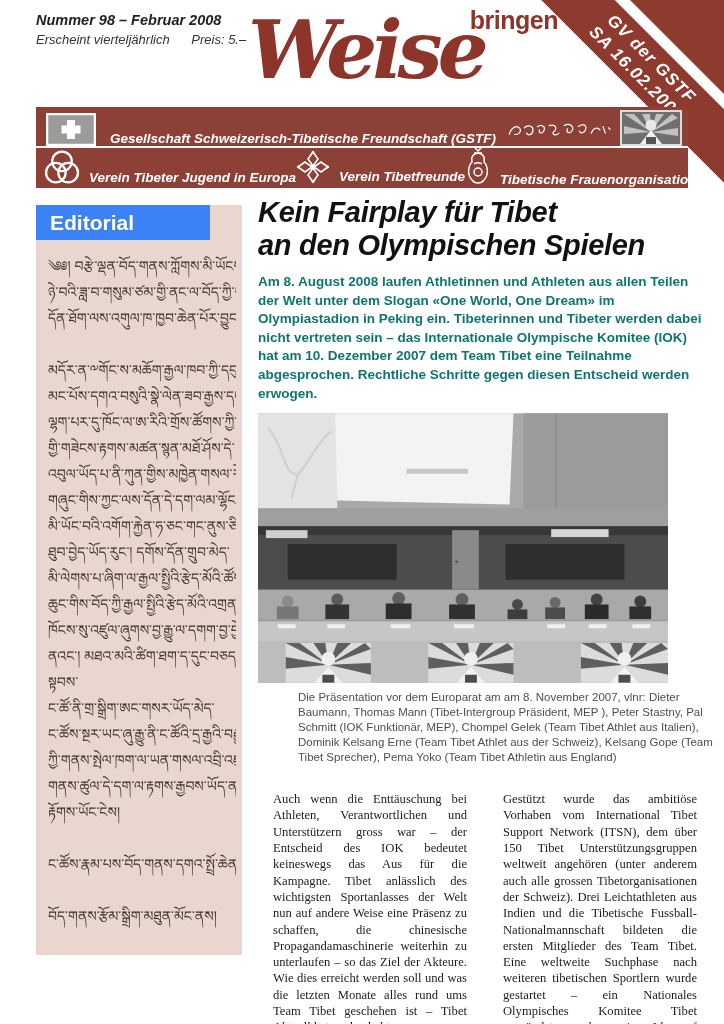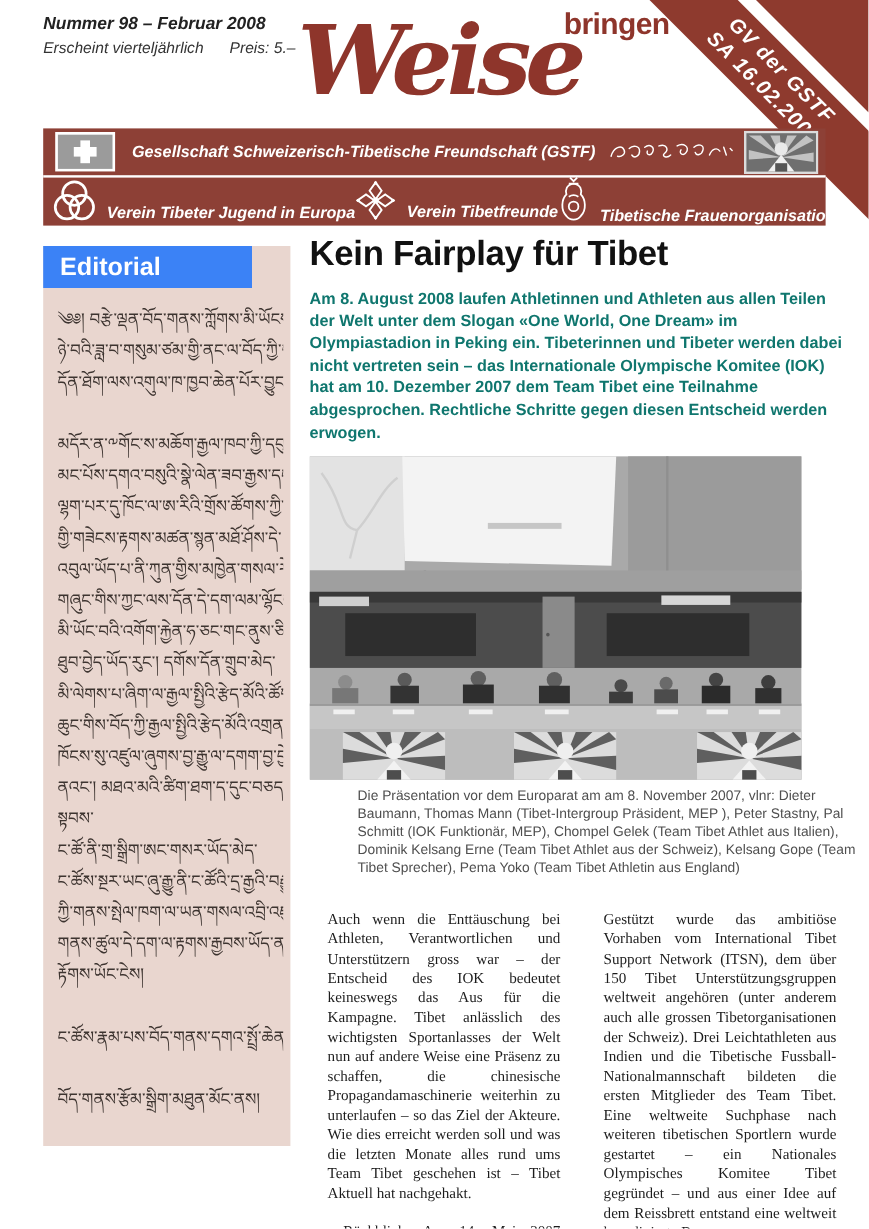--- a/index.html
+++ b/index.html
@@ -22,40 +22,40 @@
   
   .ribbon-wrap{position:absolute;top:0;right:0;width:250px;height:250px;overflow:hidden;}
   .ribbon-corner{position:absolute;top:0;right:0;width:94px;height:94px;background:#8e3a2e;
       clip-path:polygon(0 0,100% 0,100% 100%);}
   .ribbon-band{position:absolute;top:40px;right:-85px;width:330px;background:#8e3a2e;
       transform:rotate(45deg);color:#fff;text-align:center;padding:5px 0;
       font-weight:bold;font-style:italic;font-size:17px;line-height:21px;letter-spacing:1px;}
 
   
   .banner{position:absolute;left:36px;top:107px;width:652px;height:81px;background:#8d4036;}
-  .banner-row1{height:41px;border-bottom:2px solid #fff;display:flex;align-items:center;box-sizing:border-box;}
+  .banner-row1{height:41px;border-bottom:2px solid #fff;display:flex;align-items:flex-end;box-sizing:border-box;}
   .banner-row2{height:38px;display:flex;align-items:center;padding:0 12px 0 8px;justify-content:space-between;}
   .banner .org-label,.banner .gstf-label{color:#fff;font-weight:bold;font-style:italic;font-size:13.5px;white-space:nowrap;}
   .gstf-label{margin-left:14px;}
   .swiss-flag{margin-left:10px;flex:none;}
   .calligraphy{flex:1;margin:0 6px 0 10px;min-width:0;}
   .emblem{flex:none;margin-right:6px;}
   .org{display:flex;align-items:flex-end;}
   .org .org-label{margin-left:9px;}
 
   
   .sidebar{position:absolute;left:36px;top:205px;width:206px;height:750px;background:#e9d6cf;}
   .editorial-box{width:174px;height:35px;background:#3b82f6;color:#fff;font-weight:bold;
       font-size:21px;line-height:35px;padding-left:14px;box-sizing:border-box;}
   .tibetan{padding:13px 6px 0 12px;font-size:14px;line-height:26px;color:#3d3430;}
   .tib-line{min-height:26px;white-space:nowrap;overflow:hidden;}
 
   
   .content{position:absolute;left:258px;top:196px;width:454px;}
-  .headline{margin:0;font-size:29px;line-height:33px;font-weight:bold;color:#111;letter-spacing:-0.3px;}
+  .headline{margin:0;font-size:29px;line-height:33px;font-weight:bold;color:#111;letter-spacing:-0.3px;font-style:italic;}
   .intro{margin:11px 0 0;font-size:13.5px;line-height:18.6px;font-weight:bold;color:#0f766e;width:452px;}
   figure.photo-fig{margin:9px 0 0;width:410px;}
   figure.photo-fig svg{display:block;}
   figcaption{margin-top:6px;font-size:11.5px;line-height:15px;color:#4f4f4f;width:420px;margin-left:40px;}
   .cols{display:flex;gap:6px;margin-top:11px;}
   .col{width:224px;font-family:"Liberation Serif",serif;font-size:12.6px;line-height:16.3px;
       text-align:justify;color:#1c1c1c;}
   .col p{margin:15px;}
   .col p + p{text-indent:13px;}
 </style>
@@ -192,20 +192,21 @@
         <div class="tib-line"></div>
         <div class="tib-line">ང་ཚོས་རྣམ་པས་བོད་གནས་དགའ་སྤྲོ་ཆེན་པོས་</div>
         <div class="tib-line"></div>
         <div class="tib-line">བོད་གནས་རྩོམ་སྒྲིག་མཐུན་མོང་ནས།</div>
       </div>
   </aside>
 
   <main class="content">
     <h1 class="headline">
       <span>Kein Fairplay für Tibet</span><br>
+      <span>an den Olympischen Spielen</span>
     </h1>
     <p class="intro">Am 8. August 2008 laufen Athletinnen und Athleten aus allen Teilen der Welt unter dem Slogan «One World, One Dream» im Olympiastadion in Peking ein. Tibeterinnen und Tibeter werden dabei nicht vertreten sein – das Internationale Olympische Komitee (IOK) hat am 10. Dezember 2007 dem Team Tibet eine Teilnahme abgesprochen. Rechtliche Schritte gegen diesen Entscheid werden erwogen.</p>
 
     <figure class="photo-fig">
       <svg width="410" height="272" viewBox="0 0 414 272">
         <rect width="414" height="272" fill="#a9a9a9"></rect>
         <rect x="268" y="0" width="146" height="112" fill="#9b9b9b"></rect>
         <rect x="300" y="0" width="2" height="112" fill="#8f8f8f"></rect>
 
         <rect x="0" y="0" width="80" height="96" fill="#e3e3e3"></rect>

